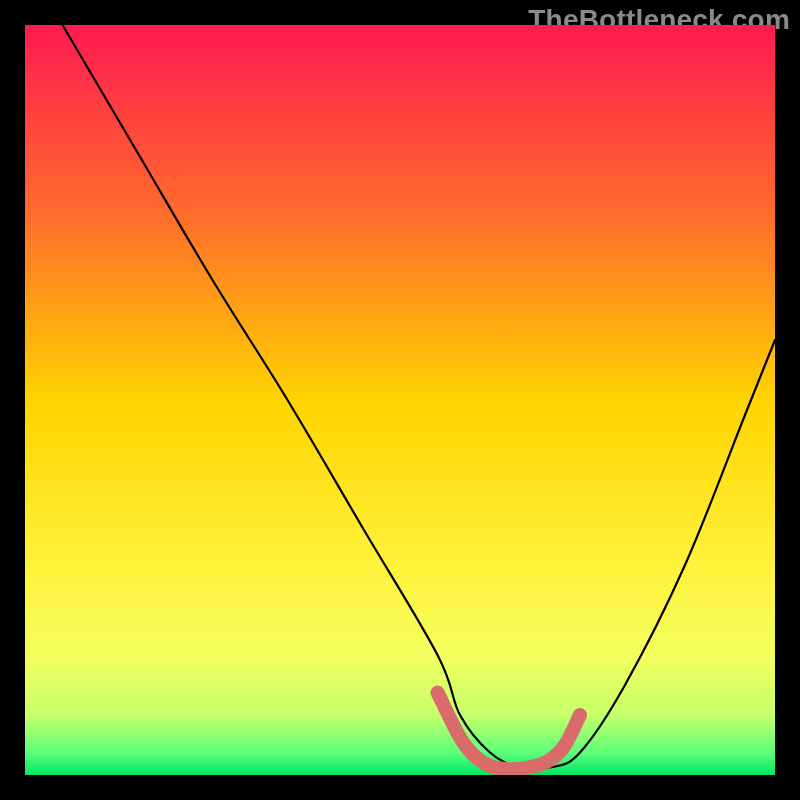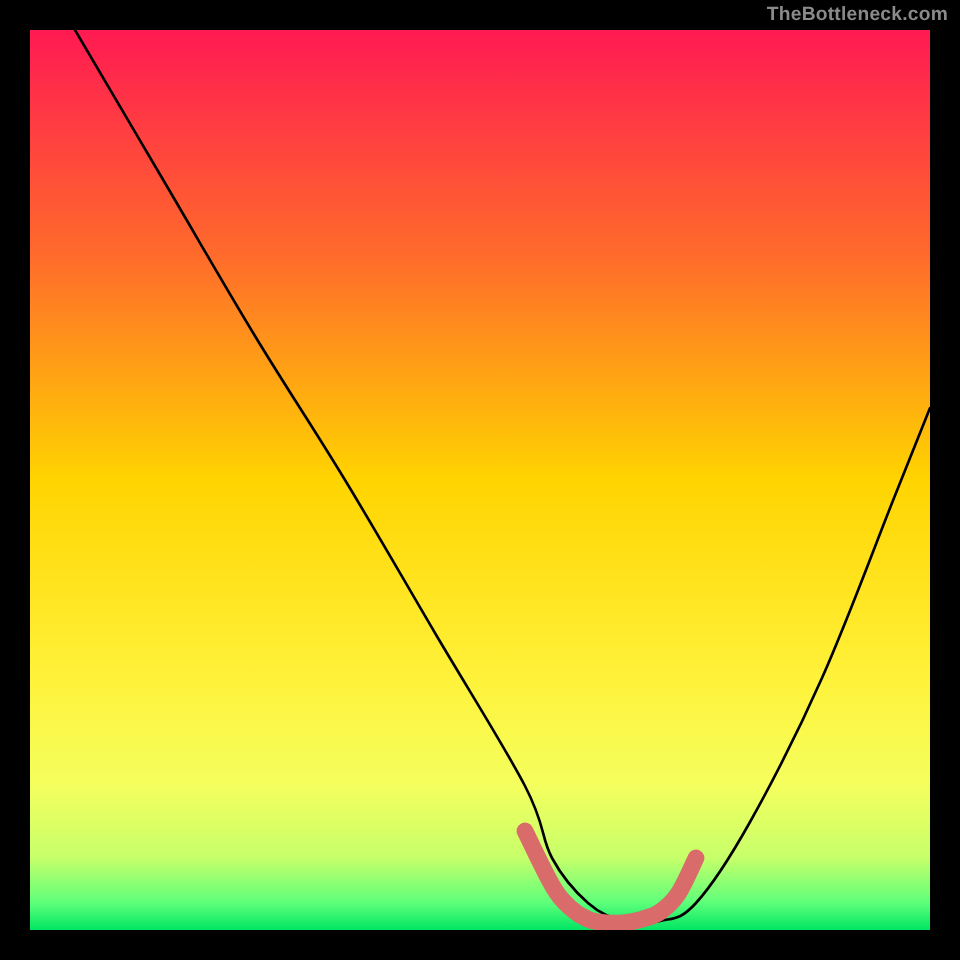--- a/index.html
+++ b/index.html
@@ -23,21 +23,21 @@
     left: 25px;
     top: 25px;
     width: 750px;
     height: 750px;
   }
   .watermark {
     position: absolute;
     top: 4px;
     right: 10px;
     font-family: Arial, Helvetica, sans-serif;
-    font-size: 16px;
+    font-size: 28px;
     font-weight: 600;
     color: #8a8a8a;
     letter-spacing: 0.2px;
   }
   svg { display: block; }
 </style>
 </head>
 <body>
 
 <div class="frame">

